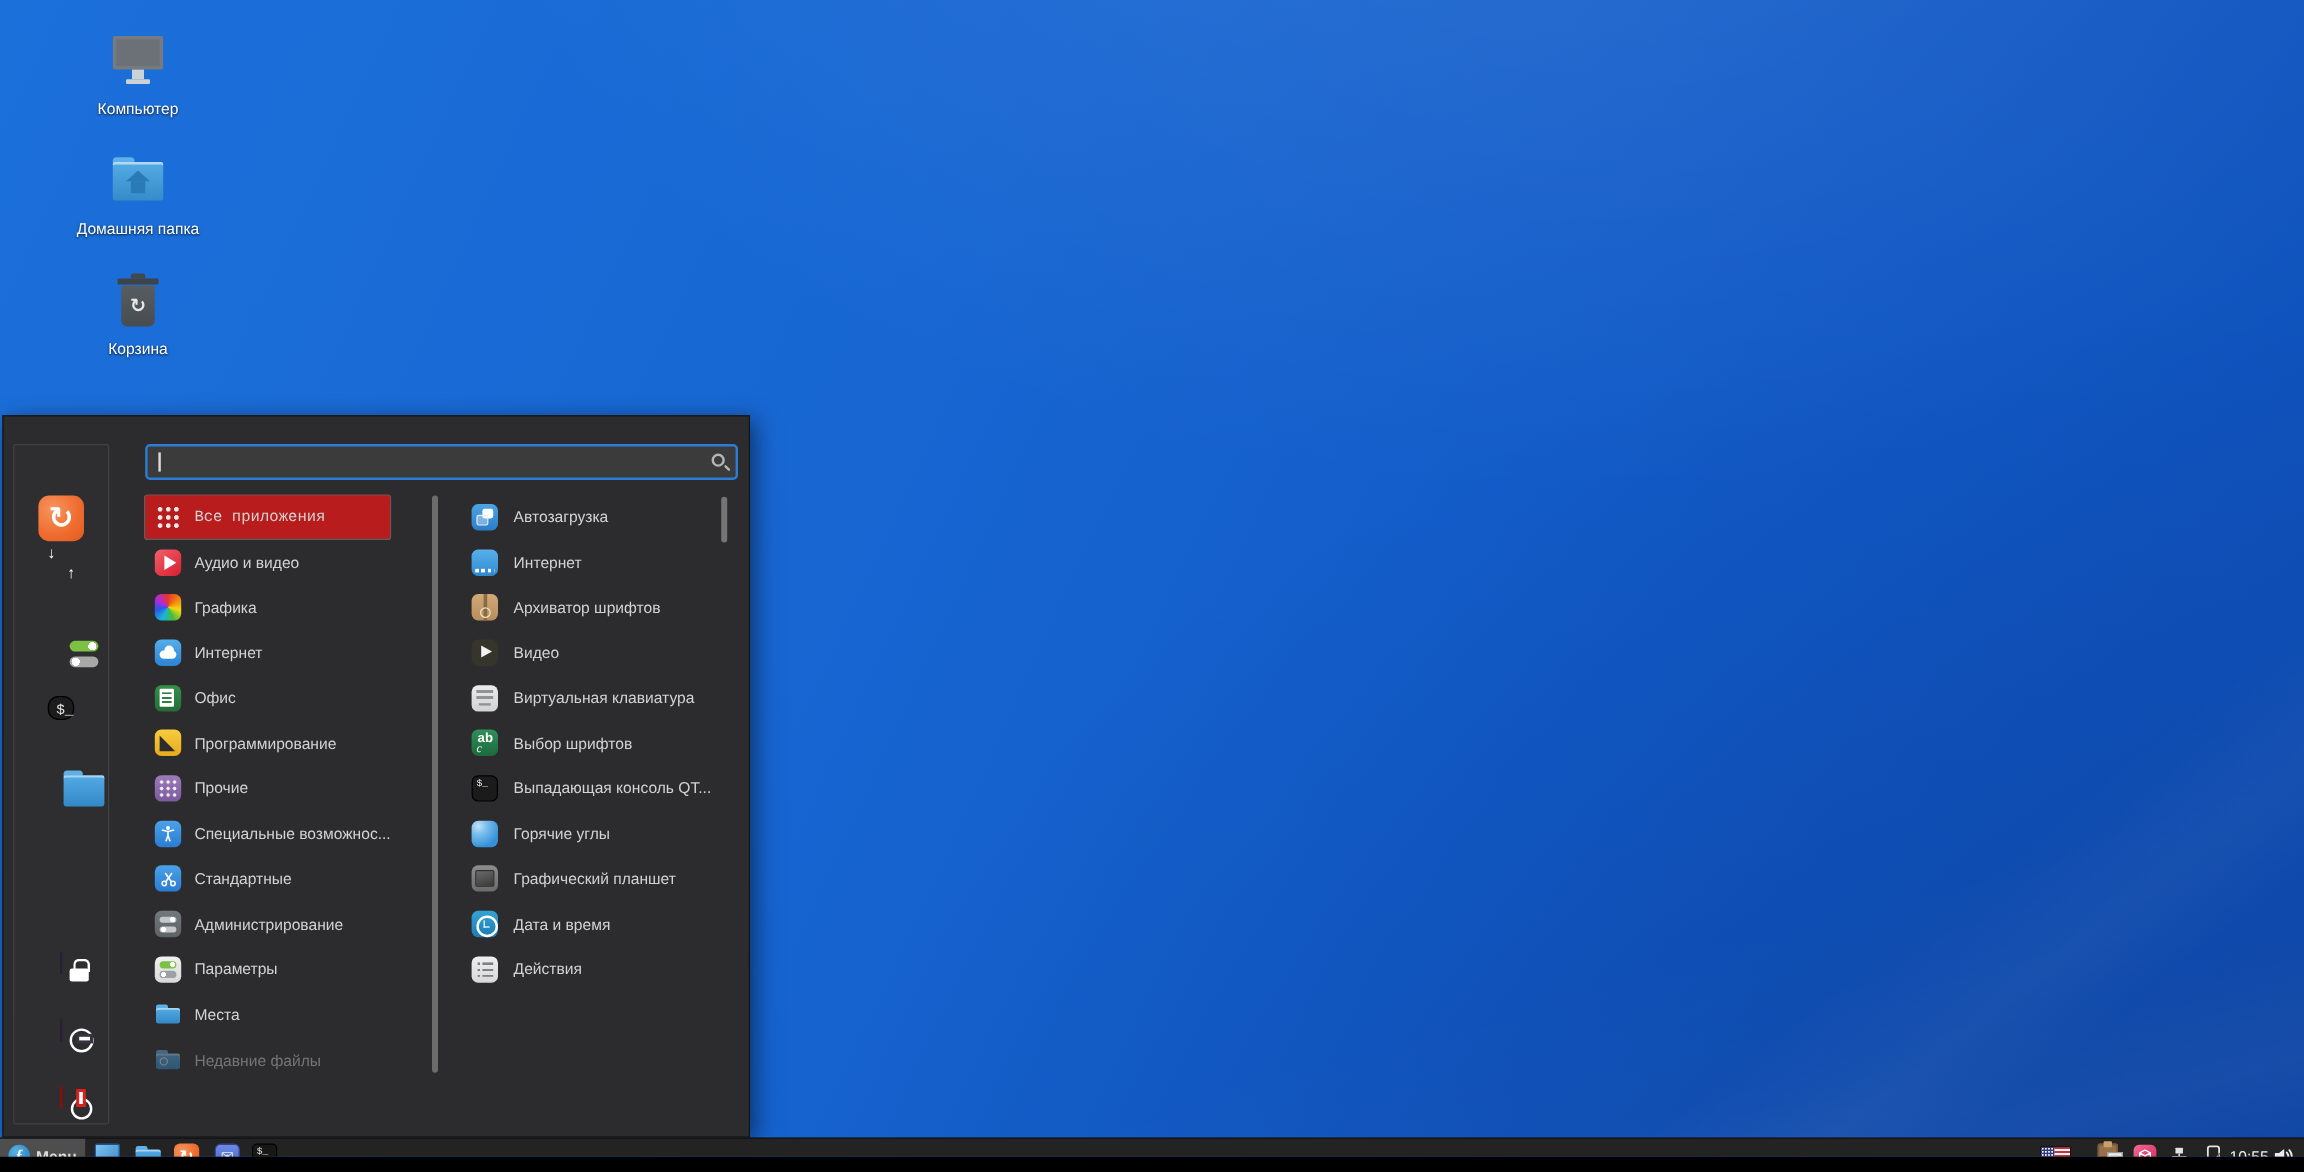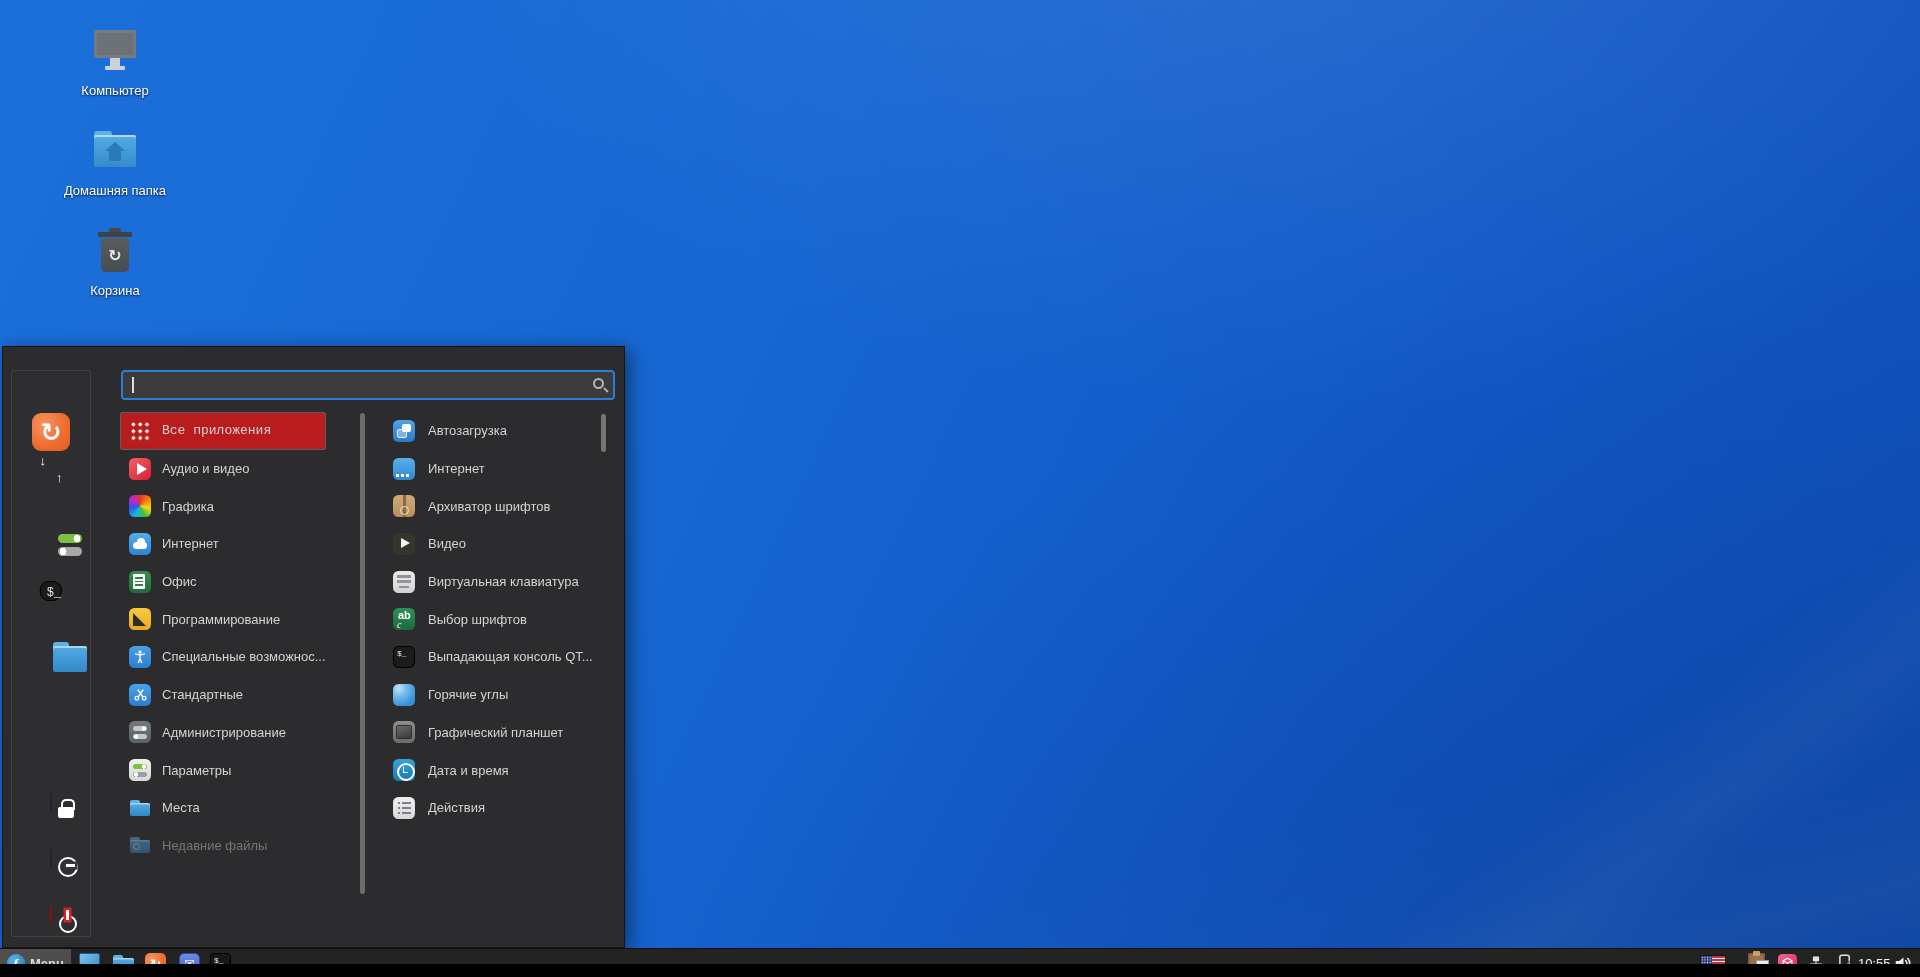--- a/index.html
+++ b/index.html
@@ -309,20 +309,24 @@
       </div>
       <div class="row">
         <span class="ic i-office"></span>
         <span class="lbl">Офис</span>
       </div>
       <div class="row">
         <span class="ic i-dev"></span>
         <span class="lbl">Программирование</span>
       </div>
       <div class="row">
+        <span class="ic i-other"></span>
+        <span class="lbl">Прочие</span>
+      </div>
+      <div class="row">
         <span class="ic i-blue">
           <svg viewBox="0 0 24 24" width="16" height="16">
               <circle cx="12" cy="4.6" r="2.5" fill="#fff"></circle>
               <path d="M4 8 L11 9.6 L11 13.8 L8.4 20.6 L10.5 21.4 L12 16.4 L13.5 21.4 L15.6 20.6 L13 13.8 L13 9.6 L20 8 L19.5 6.2 L12 7.8 L4.5 6.2 Z" fill="#fff"></path>
             </svg>
         </span>
         <span class="lbl">Специальные возможнос...</span>
       </div>
       <div class="row">
         <span class="ic i-blue">

